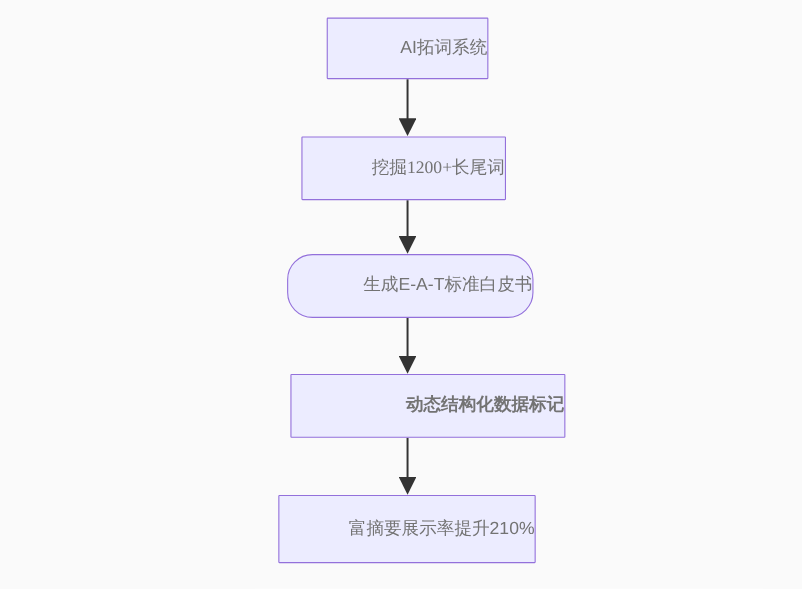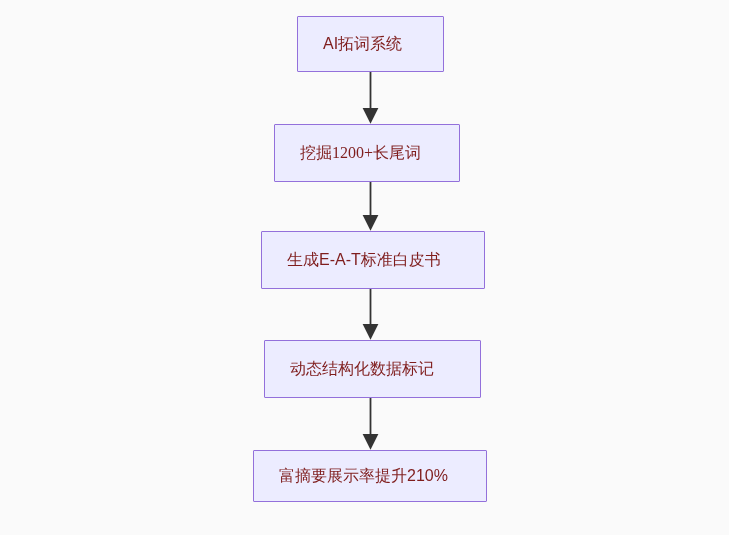--- a/index.html
+++ b/index.html
@@ -13,35 +13,35 @@
     background: #FAFAFA;
     overflow: hidden;
     font-family: "Liberation Sans", "DejaVu Sans", sans-serif;
   }
   .flow-node {
     position: absolute;
     box-sizing: border-box;
     background: #ECECFF;
     border: 1.5px solid #9370DB;
     border-radius: 1px;
-    color: #7f1d1d;
+    color: #737373;
     font-size: 16px;
     line-height: 1;
     display: flex;
     align-items: center;
-    justify-content: flex-start;
+    justify-content: flex-end;
     text-align: center;
     white-space: nowrap;
     padding-left: 25px;
   }
   #node-1 { left: 297px; top: 16px;  width: 147px; height: 56px; }
   #node-2 { left: 274px; top: 124px; width: 186px; height: 58px; font-family: Liberation Serif, serif; }
-  #node-3 { left: 261px; top: 231px; width: 224px; height: 58px; }
-  #node-4 { left: 264px; top: 340px; width: 217px; height: 58px; }
-  #node-5 { left: 253px; top: 450px; width: 234px; height: 52px; }
+  #node-3 { left: 261px; top: 231px; width: 224px; height: 58px; border-radius: 23px; }
+  #node-4 { left: 264px; top: 340px; width: 250px; height: 58px; font-weight: bold; }
+  #node-5 { left: 253px; top: 450px; width: 234px; height: 62px; }
   #edges-layer {
     position: absolute;
     left: 0;
     top: 0;
     width: 729px;
     height: 535px;
     pointer-events: none;
   }
 </style>
 </head>

